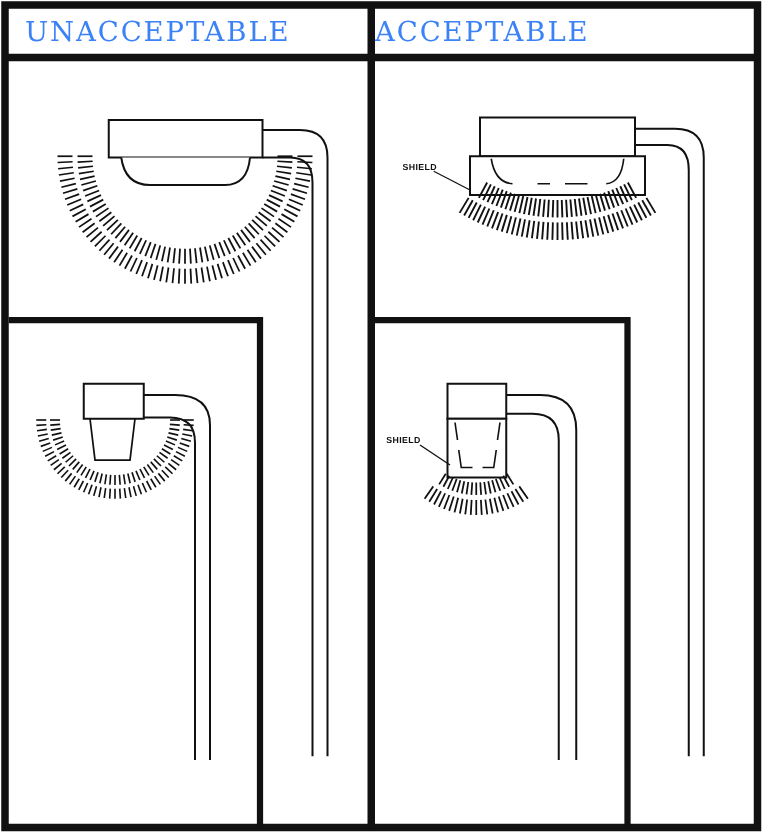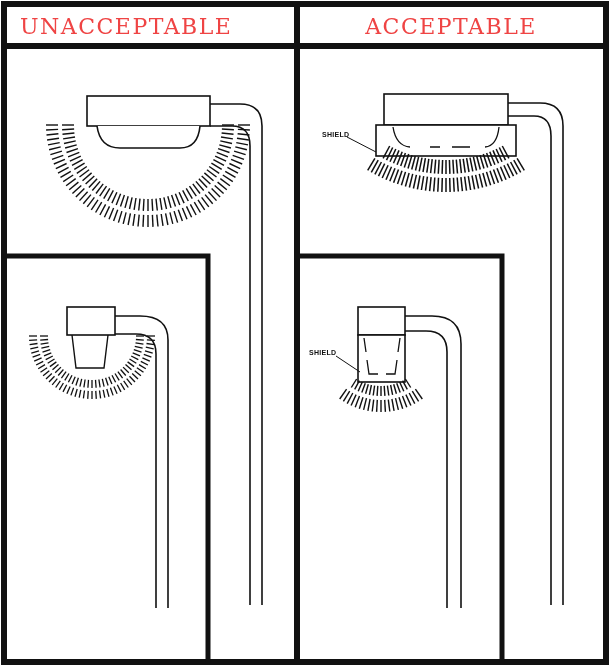--- a/index.html
+++ b/index.html
@@ -1,24 +1,24 @@
 <!DOCTYPE html>
 <html><head>
 <meta charset="utf-8">
 <style>
   html, body { margin: 0; padding: 0; background: #ffffff; }
   body { width: 612px; height: 667px; position: relative; overflow: hidden; }
   .stage { position: absolute; left: 0; top: 0; width: 612px; height: 667px; }
   .header-label {
     position: absolute; top: 10px; height: 34px; line-height: 34px;
     font-family: "DejaVu Serif", "Liberation Serif", serif;
-    font-size: 22px; letter-spacing: 1.5px; color: #ef4444;
+    font-size: 22px; letter-spacing: 1.5px; color: #3b82f6;
   }
   .header-left { left: 20px; width: 270px; text-align: left; }
-  .header-right { left: 300px; width: 302px; text-align: center; }
+  .header-right { left: 300px; width: 302px; }
   .shield-label {
     position: absolute; font-family: "Liberation Sans", sans-serif;
     font-size: 7px; font-weight: bold; letter-spacing: 0.3px; color: #111111;
   }
 </style>
 </head>
 <body>
 
 <div class="stage">
   <svg width="612" height="667" viewBox="0 0 612 667" xmlns="http://www.w3.org/2000/svg">

